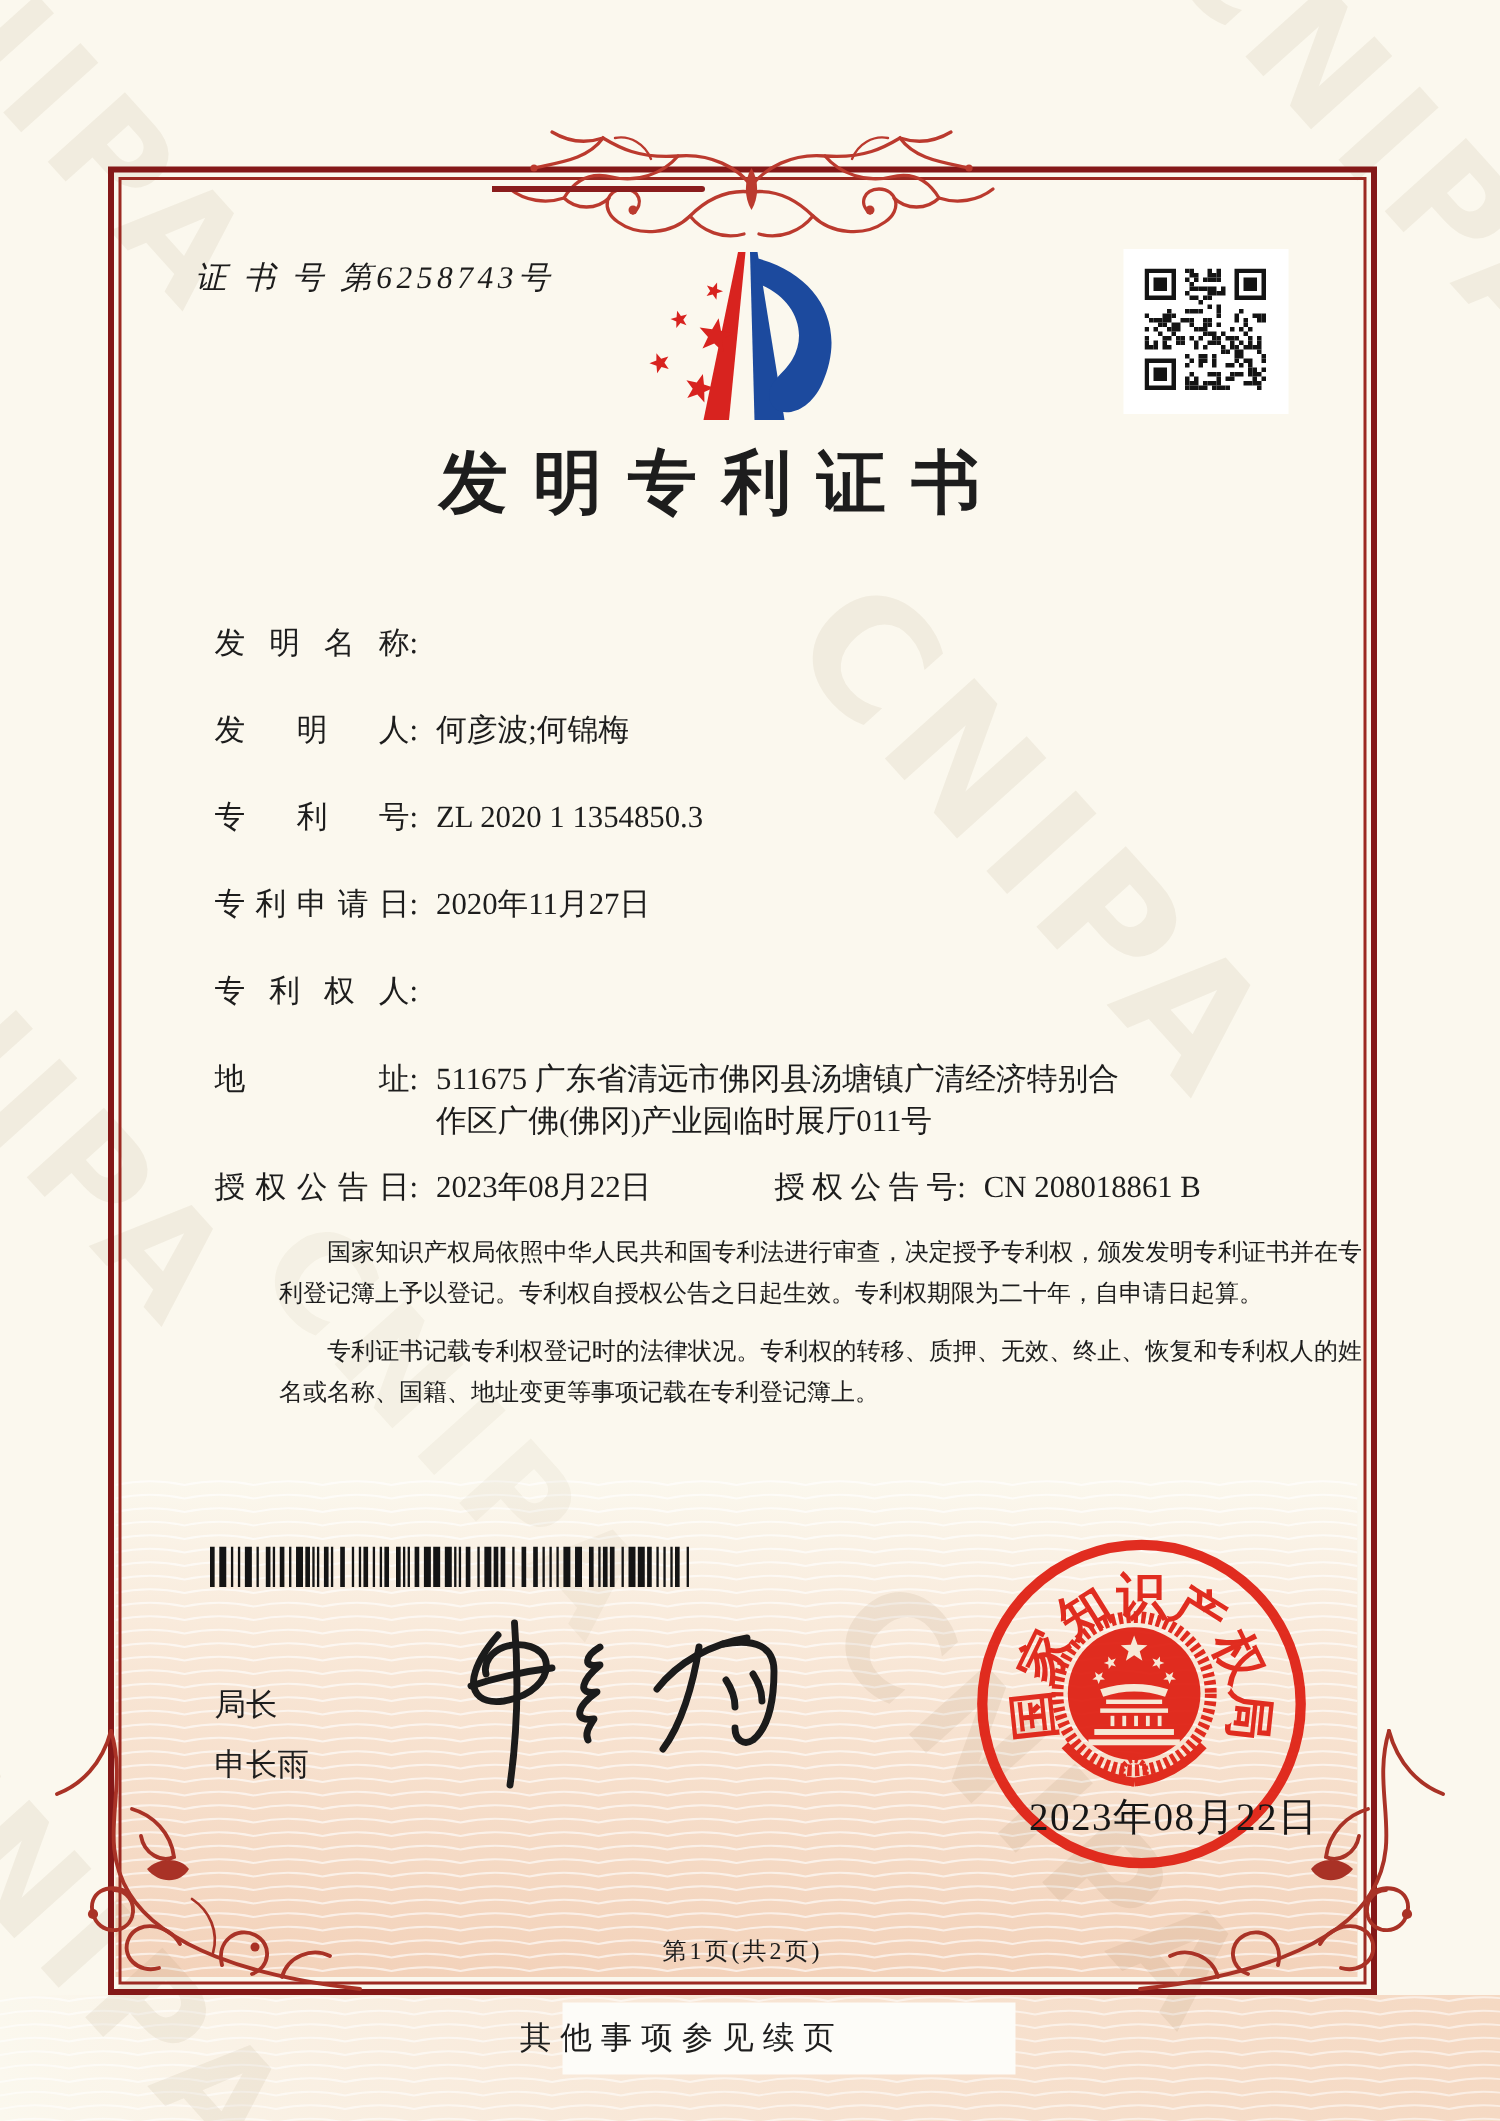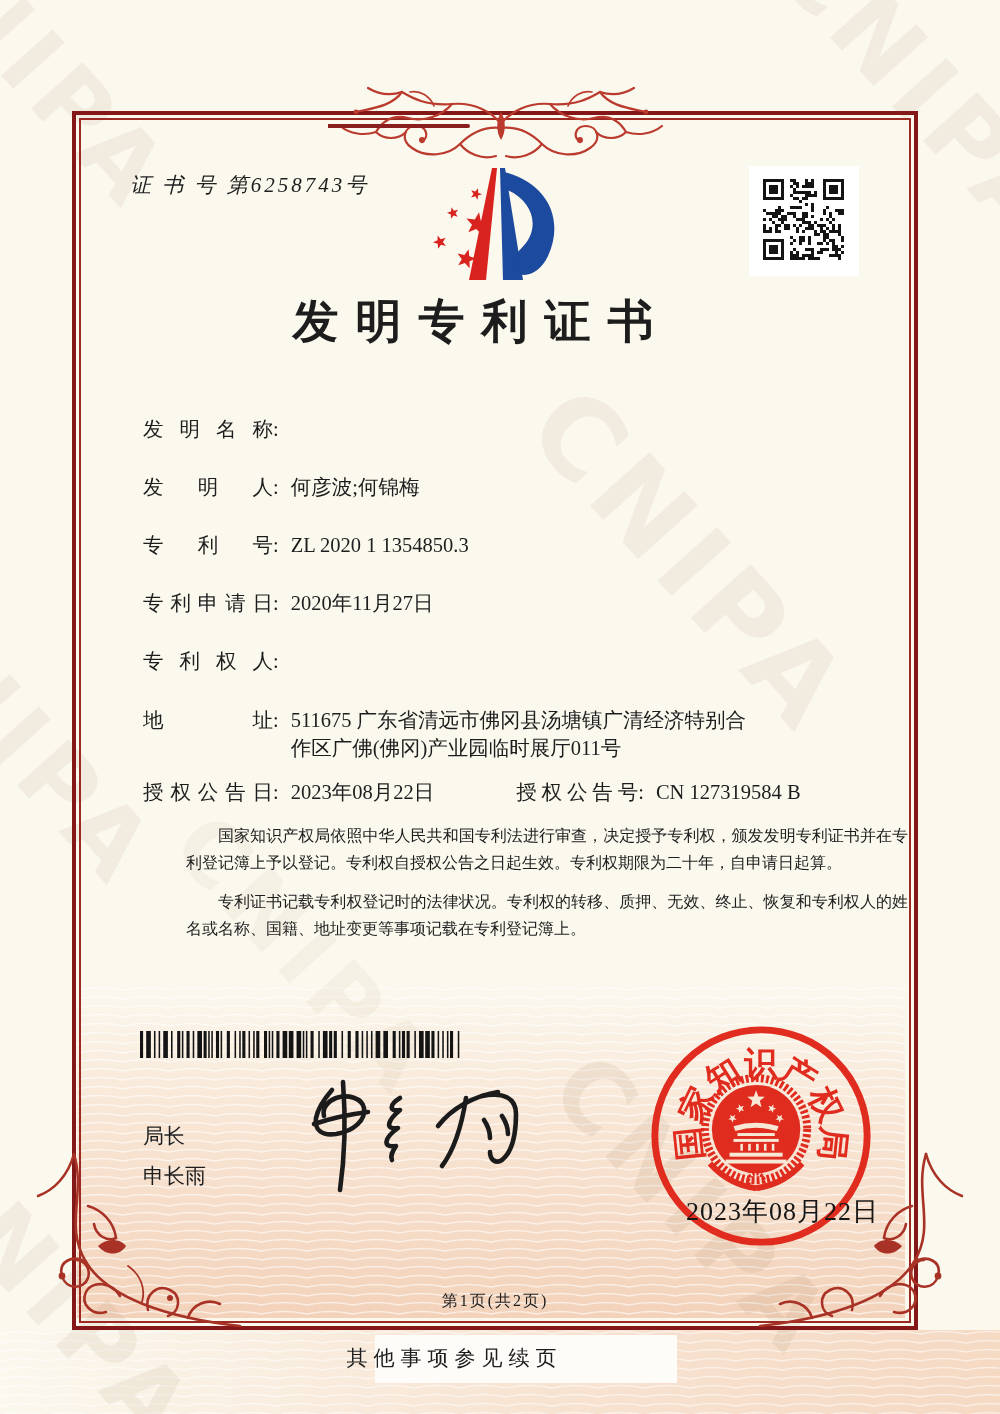--- a/index.html
+++ b/index.html
@@ -485,21 +485,21 @@
       <span class="fvalue">2023年08月22日</span>
       <span class="pair2">
         <span class="flabel" style="width:122px">
             <span>授</span>
             <span>权</span>
             <span>公</span>
             <span>告</span>
             <span>号</span>
           </span>
           <span class="fcolon">:</span>
-        <span class="fvalue">CN 127319584 B</span>
+        <span class="fvalue">CN 208018861 B</span>
       </span>
     </div>
   </div>
 
   <div class="paras">
     <p>国家知识产权局依照中华人民共和国专利法进行审查，决定授予专利权，颁发发明专利证书并在专利登记簿上予以登记。专利权自授权公告之日起生效。专利权期限为二十年，自申请日起算。</p>
     <p>专利证书记载专利权登记时的法律状况。专利权的转移、质押、无效、终止、恢复和专利权人的姓名或名称、国籍、地址变更等事项记载在专利登记簿上。</p>
   </div>
 
   <svg class="barcode" id="barcode" width="320" height="27">

